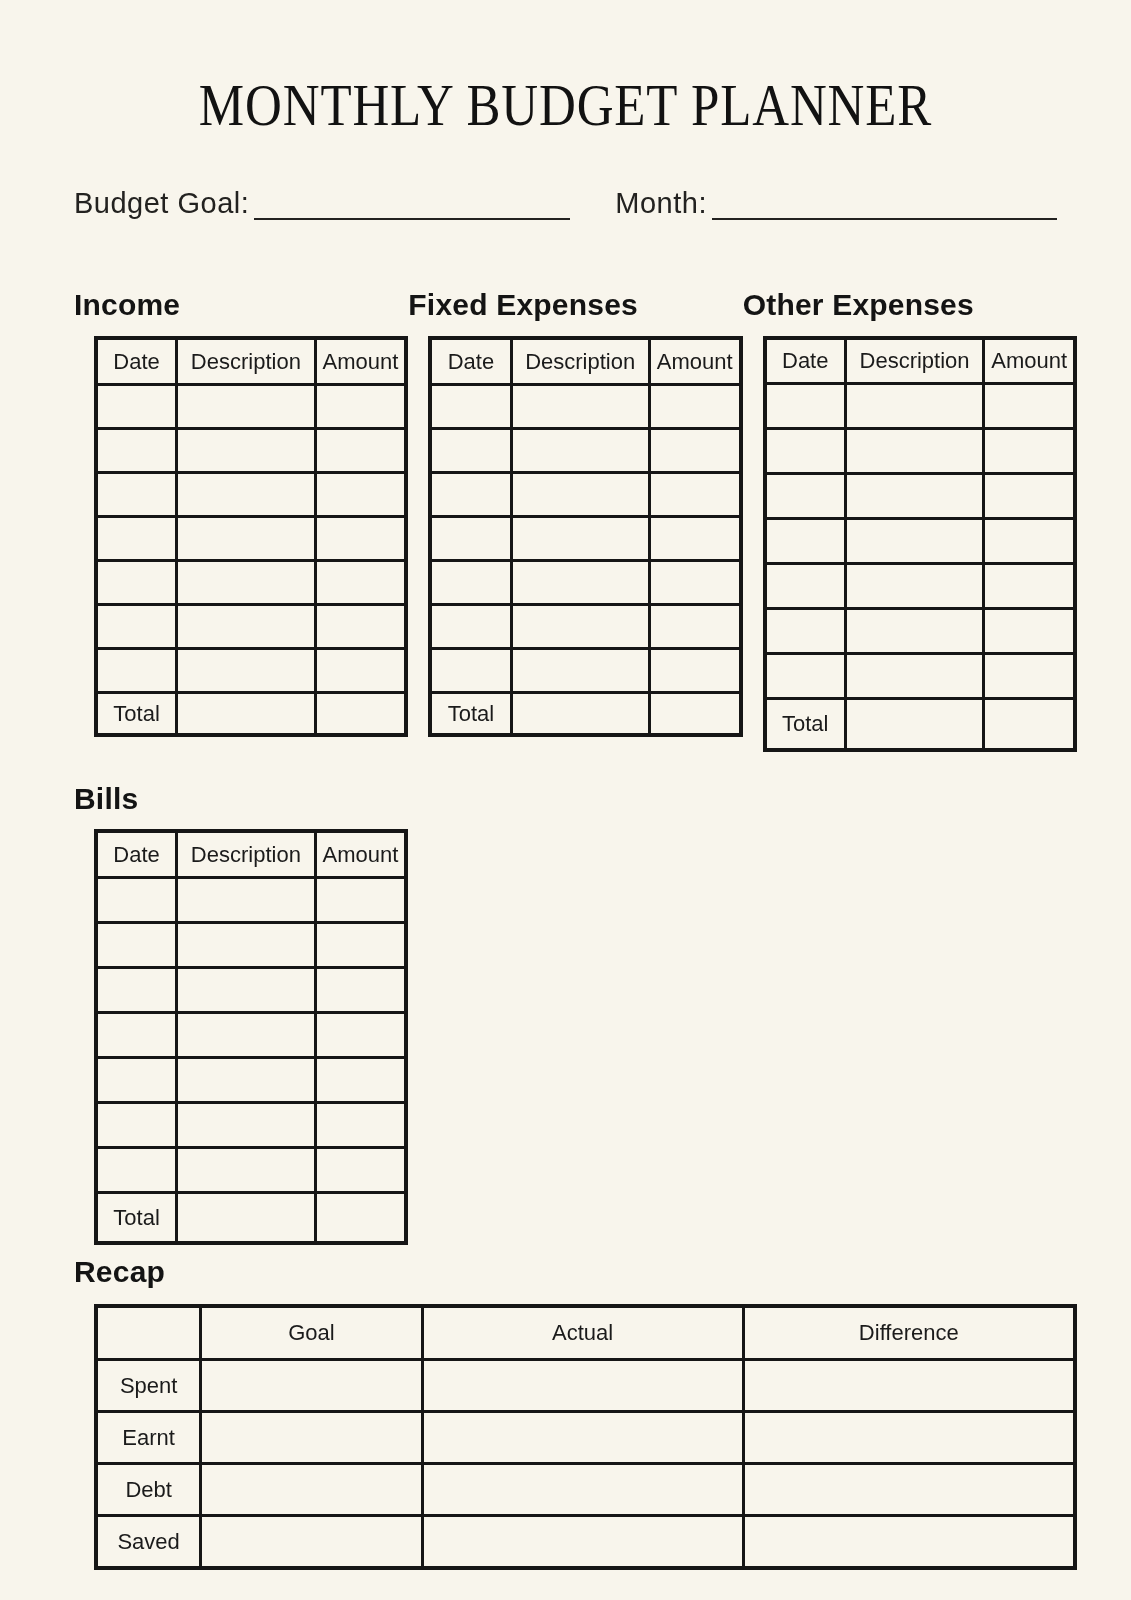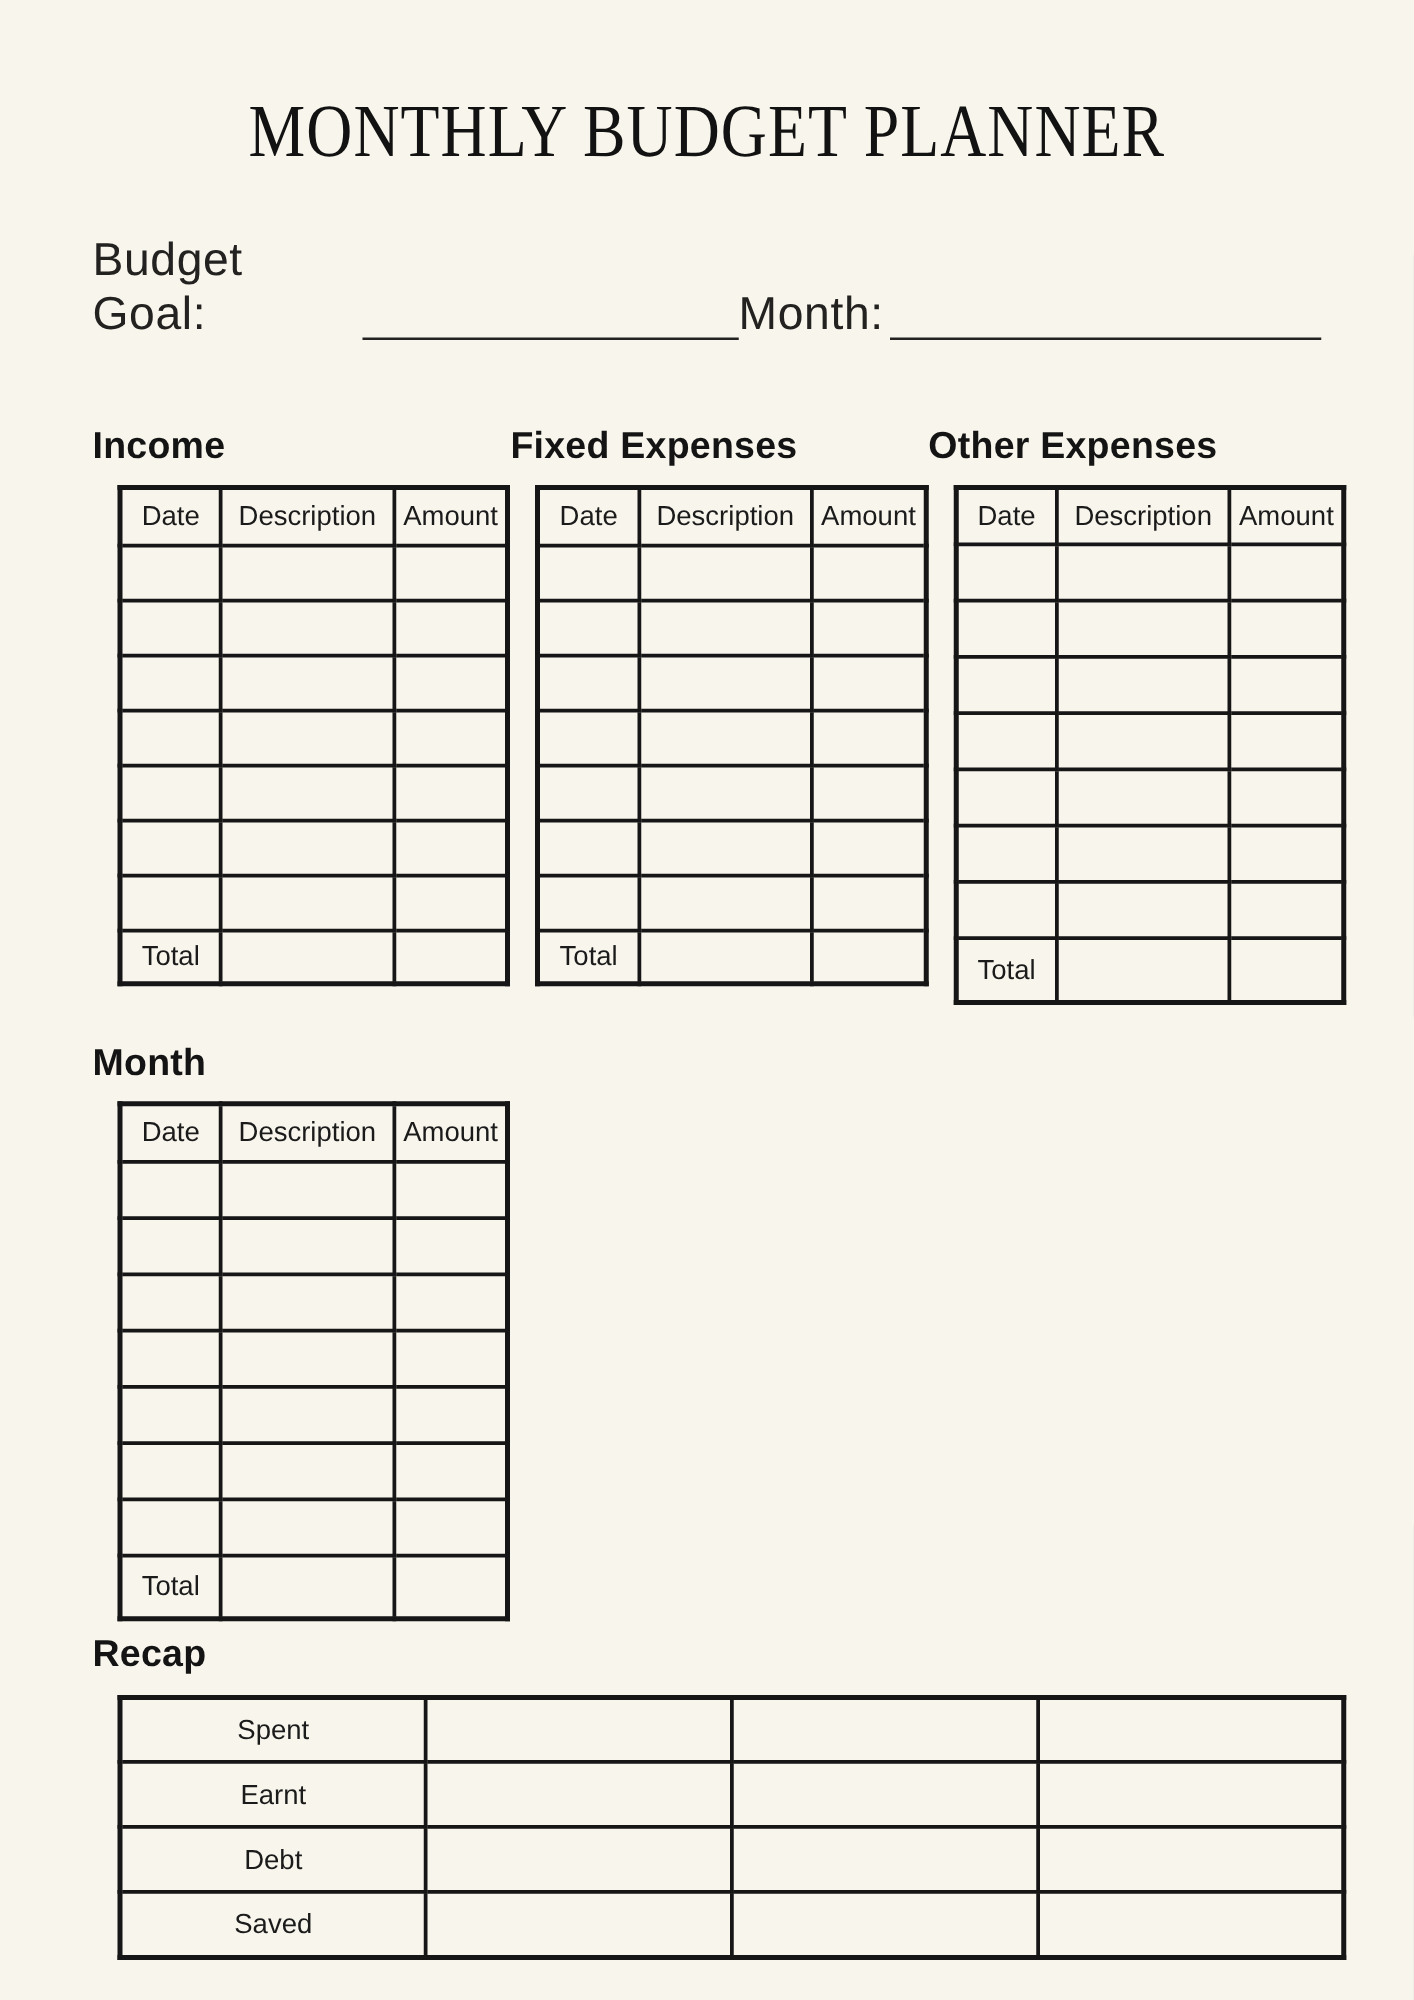--- a/index.html
+++ b/index.html
@@ -35,21 +35,21 @@
   }
   
   .fields {
     display: flex;
     justify-content: space-between;
     align-items: flex-end;
     margin-top: 50px;
   }
   .field { display: flex; align-items: flex-end; }
   .field-label {
-    font-size: 37px;
+    font-size: 29px;
     font-weight: 400;
     letter-spacing: 0.5px;
     color: #232220;
     line-height: 1.15;
   }
   .field-line {
     display: inline-block;
     border-bottom: 2px solid #232220;
     height: 32px;
     margin-left: 5px;
@@ -275,21 +275,21 @@
             </tr>
             <tr class="total-row">
               <td>Total</td>
               <td></td>
               <td></td>
             </tr>
           </tbody>
         </table>
     </section>
     <section>
-      <h2 class="section-heading">Month</h2>
+      <h2 class="section-heading">Bills</h2>
       <table class="sheet lower">
           <tbody>
             <tr>
               <th class="exp-col-0">Date</th>
               <th class="exp-col-1">Description</th>
               <th class="exp-col-2">Amount</th>
             </tr>
             <tr>
               <td></td>
               <td></td>
@@ -333,20 +333,26 @@
           </tbody>
         </table>
     </section>
   </div>
 
   <section class="recap-section">
     <h2 class="section-heading">Recap</h2>
     <table class="sheet recap-table" id="recap-table">
         <tbody>
           <tr>
+            <th class="recap-col-0"></th>
+            <th class="recap-col-1">Goal</th>
+            <th class="recap-col-2">Actual</th>
+            <th class="recap-col-3">Difference</th>
+          </tr>
+          <tr>
             <td>Spent</td>
             <td></td>
             <td></td>
             <td></td>
           </tr>
           <tr>
             <td>Earnt</td>
             <td></td>
             <td></td>
             <td></td>

